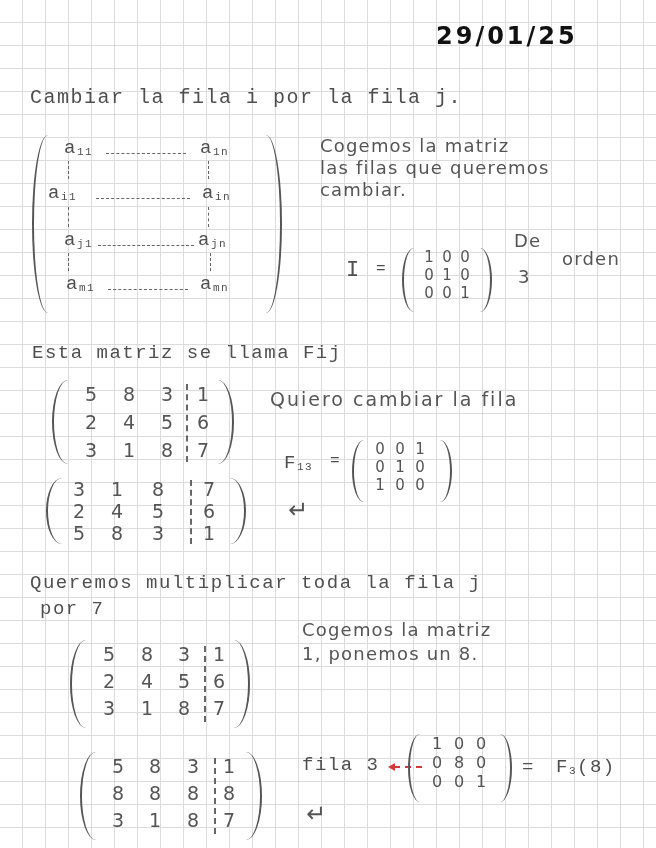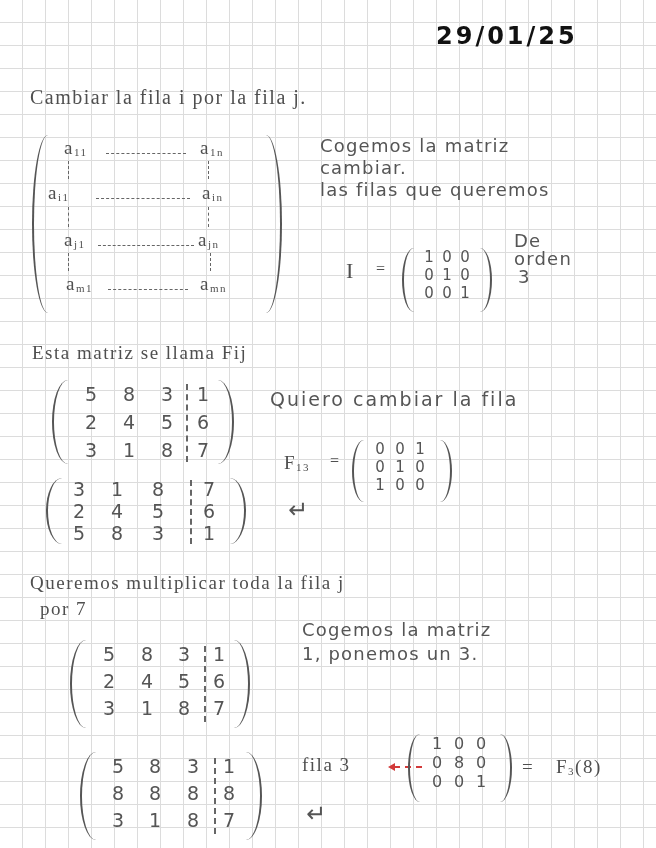--- a/index.html
+++ b/index.html
@@ -8,21 +8,21 @@
     background-color:#ffffff;
     background-image:
       linear-gradient(to right, #dcdcdc 1px, transparent 1px),
       linear-gradient(to bottom, #dcdcdc 1px, transparent 1px);
     background-size:23px 23px;
     background-position:22px 22px;
     font-family:"DejaVu Sans", sans-serif;
     color:#555;
   }
   .abs { position:absolute; }
-  .hand { font-family:Liberation Serif, serif; color:#4f4f4f; font-size:19px; letter-spacing:1.5px; white-space:nowrap; }
+  .hand { font-family:Liberation Mono, monospace; color:#4f4f4f; font-size:19px; letter-spacing:1.5px; white-space:nowrap; }
   .date { font-family:"DejaVu Sans", sans-serif; font-weight:bold; color:#111; font-size:24px; letter-spacing:3px; }
   .note { font-size:18px; line-height:22px; letter-spacing:1.2px; color:#555; white-space:nowrap; }
   .paren { position:absolute; top:0; bottom:0; width:14px; border:2px solid #555; }
   .paren.l { left:0; border-right:none; border-top:none; border-bottom:none; border-radius:100% 0 0 100% / 50% 0 0 50%; }
   .paren.r { right:0; border-left:none; border-top:none; border-bottom:none; border-radius:0 100% 100% 0 / 0 50% 50% 0; }
   .mat { position:absolute; }
   .mat table { border-collapse:collapse; position:absolute; }
   .mat td { text-align:center; color:#555; font-size:19px; padding:0; }
   .augsep { position:absolute; border-left:2px dashed #666; }
   .dash { position:absolute; border-top:1.5px dashed #666; height:0; }
@@ -60,22 +60,22 @@
   <div class="vdash" style="left:36px; top:26px; height:18px;"></div>
   <div class="vdash" style="left:36px; top:72px; height:20px;"></div>
   <div class="vdash" style="left:36px; top:118px; height:18px;"></div>
   <div class="vdash" style="left:176px; top:26px; height:18px;"></div>
   <div class="vdash" style="left:176px; top:72px; height:20px;"></div>
   <div class="vdash" style="left:178px; top:118px; height:18px;"></div>
 </div>
 
 <div class="abs" style="left:320px; top:135px;">
   <div class="note">Cogemos la matriz</div>
+  <div class="note">las filas que queremos</div>
   <div class="note">cambiar.</div>
-  <div class="note">las filas que queremos</div>
 </div>
 
 <div class="abs hand" style="left:346px; top:258px; font-size:22px;">I</div>
 <div class="abs hand" style="left:376px; top:260px; font-size:16px;">=</div>
 <div class="mat" style="left:402px; top:248px; width:90px; height:64px;">
   <div class="paren l" style="width:10px;"></div>
   <div class="paren r" style="width:10px;"></div>
   <table style="left:18px; top:0px;">
     <tbody>
         <tr>
@@ -91,21 +91,21 @@
     <tr>
           <td style="font-size:15px;">0</td>
           <td style="font-size:15px;">0</td>
           <td style="font-size:15px;">1</td>
         </tr>
   </tbody>
     </table>
 </div>
 <div class="abs" style="left:514px; top:232px;">
   <div class="note" style="line-height:18px;">De</div>
-  <div class="note" style="line-height:18px;">orden</div>
+  <div class="note" style="line-height:18px;margin-left:48px;">orden</div>
   <div class="note" style="line-height:18px; padding-left:4px;">3</div>
 </div>
 
 <div class="abs hand" style="left:32px; top:342px;">Esta matriz se llama Fij</div>
 
 <div class="mat" style="left:52px; top:380px; width:182px; height:84px;">
   <div class="paren l"></div>
     <div class="paren r"></div>
   <table style="left:20px; top:0px;">
     <tbody>
@@ -188,21 +188,21 @@
   </tbody>
     </table>
 </div>
 <div class="arrow" style="left:288px; top:496px;">↵</div>
 
 <div class="abs hand" style="left:30px; top:572px;">Queremos multiplicar toda la fila j</div>
 <div class="abs hand" style="left:40px; top:598px;">por 7</div>
 
 <div class="abs" style="left:302px; top:618px;">
   <div class="note" style="line-height:24px;">Cogemos la matriz</div>
-  <div class="note" style="line-height:24px;">1, ponemos un 3.</div>
+  <div class="note" style="line-height:24px;">1, ponemos un 8.</div>
 </div>
 
 <div class="mat" style="left:70px; top:640px; width:180px; height:88px;">
   <div class="paren l"></div>
     <div class="paren r"></div>
   <table style="left:20px; top:0px;">
     <tbody>
         <tr>
           <td style="width:38px;height:27px;">5</td>
           <td style="width:38px;">8</td>

